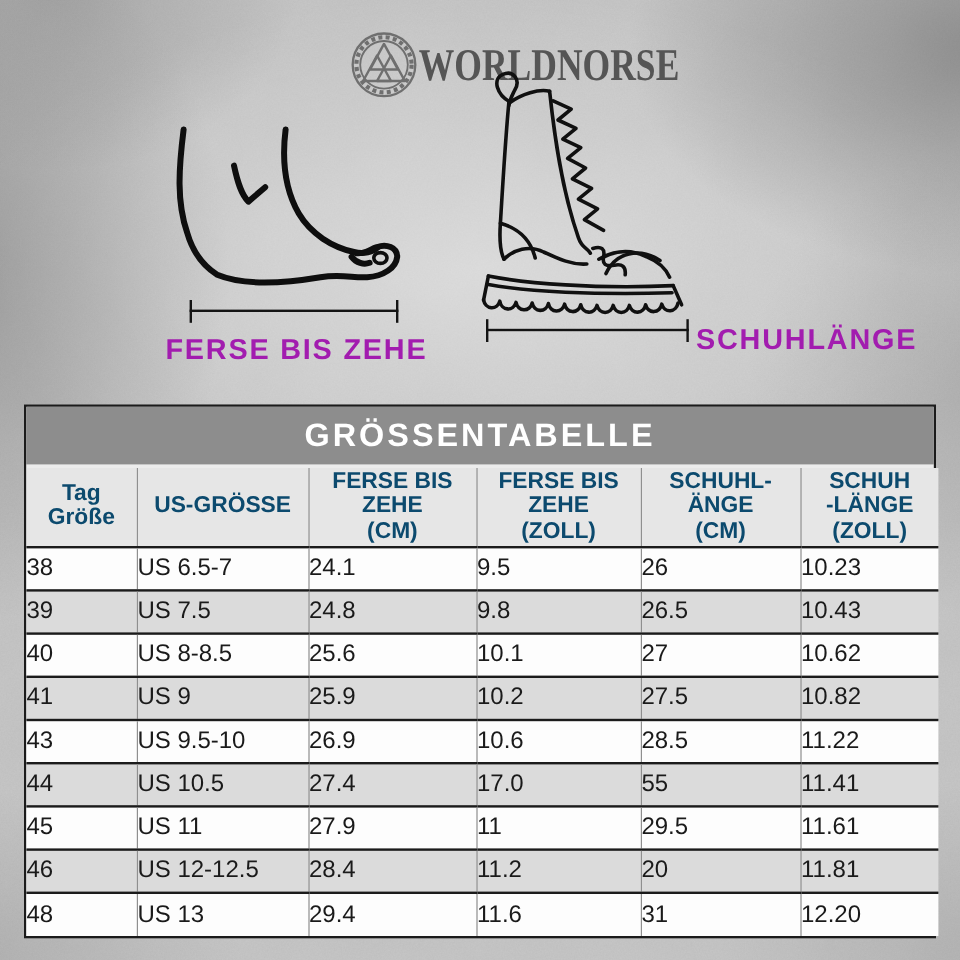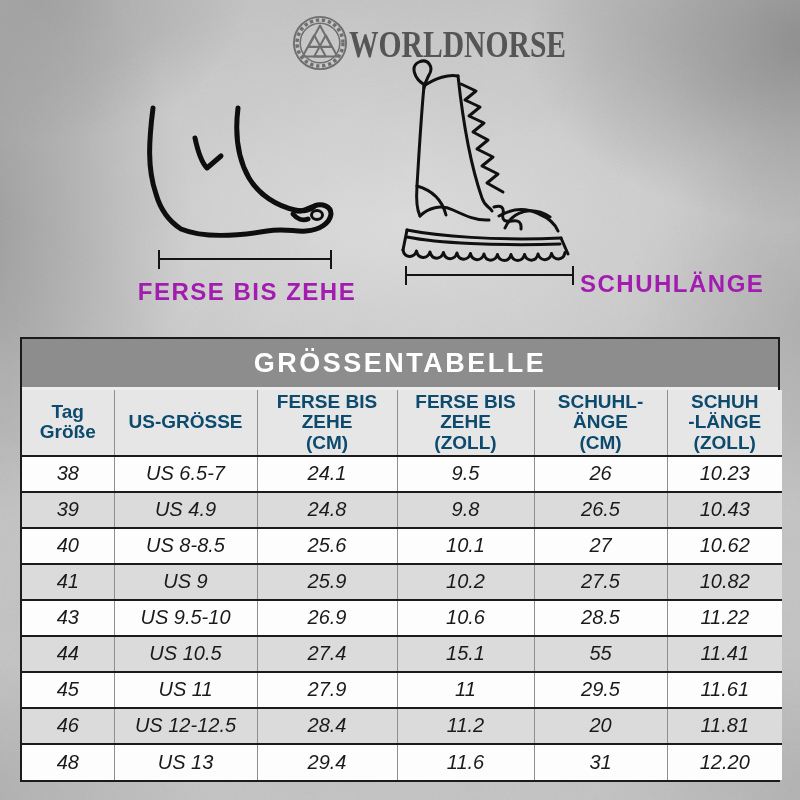--- a/index.html
+++ b/index.html
@@ -21,21 +21,21 @@
       radial-gradient(ellipse 330px 430px at -5% 28%,  rgba(70,70,70,.34), rgba(70,70,70,0) 70%),
       radial-gradient(ellipse 280px 220px at 6% -2%,   rgba(85,85,85,.28), rgba(85,85,85,0) 72%),
       radial-gradient(ellipse 300px 280px at 104% 40%, rgba(90,90,90,.22), rgba(90,90,90,0) 70%),
       radial-gradient(ellipse 320px 200px at -3% 100%, rgba(95,95,95,.20), rgba(95,95,95,0) 70%),
       radial-gradient(ellipse 320px 200px at 103% 99%, rgba(95,95,95,.18), rgba(95,95,95,0) 70%),
       radial-gradient(ellipse 620px 320px at 50% 28%,  rgba(255,255,255,.40), rgba(255,255,255,0) 72%);
   }
   .content { position:absolute; inset:0; z-index:2; }
 
   
-  .logo-row { position:absolute; left:0; top:12px; width:800px; height:62px; }
+  .logo-row { position:absolute; left:0; top:23px; width:800px; height:62px; }
   .emblem { position:absolute; left:291px; top:2px; width:58px; height:58px; }
   .brand-name {
     position:absolute; left:349px; top:10px;
     font-family:"Liberation Serif", serif;
     font-weight:bold; font-size:37px; color:#555555;
     letter-spacing:0px; white-space:nowrap;
     transform:scaleX(.80) scaleY(1.02); transform-origin:left top;
   }
 
   
@@ -71,23 +71,23 @@
   }
   table { width:100%; border-collapse:collapse; table-layout:fixed; }
   thead th {
     height:59px; background:#e6e6e6; color:#0c4a6e;
     font-weight:bold; font-size:19px; line-height:1.07;
     border-left:1px solid #8f8f8f; border-bottom:2px solid #1b1b1b;
     vertical-align:middle; text-align:center; padding:2px 1px;
   }
   thead th:first-child { border-left:none; }
   tbody td {
-    height:36px; text-align:center; vertical-align:middle;
+    height:36px; text-align:left; vertical-align:middle;
     font-size:20px; color:#1a1a1a; background:#fdfdfd;
-    border-left:1px solid #8f8f8f; border-top:2px solid #1b1b1b;font-style:italic;
+    border-left:1px solid #8f8f8f; border-top:2px solid #1b1b1b;
   }
   tbody td:first-child { border-left:none; }
   tbody tr:first-child td { border-top:none; }
   tbody tr:nth-child(even) td { background:#dbdbdb; }
 
   th:nth-child(1), td:nth-child(1) { width:92px;  }
   th:nth-child(2), td:nth-child(2) { width:143px; }
   th:nth-child(3), td:nth-child(3) { width:140px; }
   th:nth-child(4), td:nth-child(4) { width:137px; }
   th:nth-child(5), td:nth-child(5) { width:133px; }
@@ -201,21 +201,21 @@
             <tr>
               <td>38</td>
               <td>US 6.5-7</td>
               <td>24.1</td>
               <td>9.5</td>
               <td>26</td>
               <td>10.23</td>
             </tr>
             <tr>
               <td>39</td>
-              <td>US 4.9</td>
+              <td>US 7.5</td>
               <td>24.8</td>
               <td>9.8</td>
               <td>26.5</td>
               <td>10.43</td>
             </tr>
             <tr>
               <td>40</td>
               <td>US 8-8.5</td>
               <td>25.6</td>
               <td>10.1</td>
@@ -235,21 +235,21 @@
               <td>US 9.5-10</td>
               <td>26.9</td>
               <td>10.6</td>
               <td>28.5</td>
               <td>11.22</td>
             </tr>
             <tr>
               <td>44</td>
               <td>US 10.5</td>
               <td>27.4</td>
-              <td>15.1</td>
+              <td>17.0</td>
               <td>55</td>
               <td>11.41</td>
             </tr>
             <tr>
               <td>45</td>
               <td>US 11</td>
               <td>27.9</td>
               <td>11</td>
               <td>29.5</td>
               <td>11.61</td>

